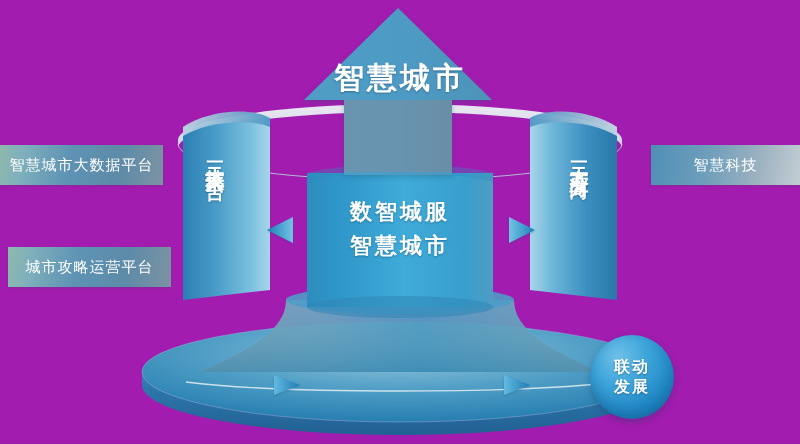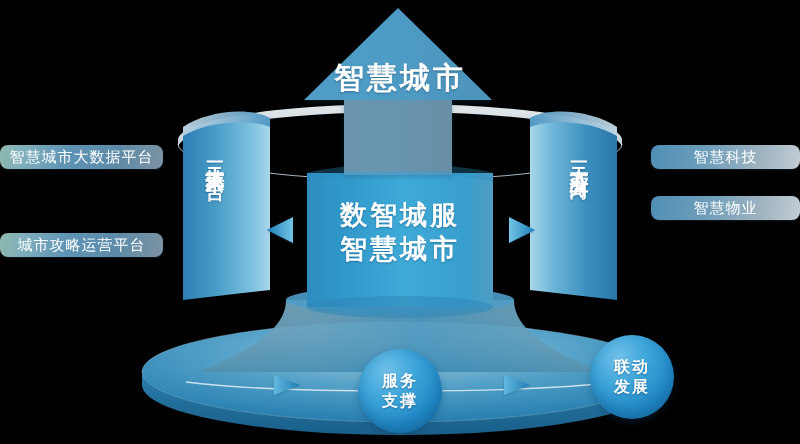--- a/index.html
+++ b/index.html
@@ -6,21 +6,21 @@
   html,body{margin:0;padding:0;background:#ffffff;}
   body{
     font-family:"Liberation Sans","DejaVu Sans",sans-serif;
     -webkit-font-smoothing:antialiased;
   }
   #stage{
     position:relative;
     width:800px;
     height:444px;
     overflow:hidden;
-    background:#000000;
+    background:#a21caf;
   }
   #stage svg{position:absolute;left:0;top:0;}
 
   
   .tx{
     position:absolute;
     color:#ffffff;
     white-space:nowrap;
     pointer-events:none;
     font-weight:bold;
@@ -30,21 +30,21 @@
     left:0;right:0;top:58px;
     text-align:center;
     font-size:30px;
     letter-spacing:3px;
     text-shadow:0 1px 2px rgba(20,60,90,.45);
   }
 
   .core-line{
     left:300px;width:200px;
     text-align:center;
-    font-size:27px;
+    font-size:22px;
     letter-spacing:3px;
     text-shadow:0 1px 2px rgba(10,55,90,.40);
   }
   .core-1{top:197px;}
   .core-2{top:231px;}
 
   
   .vcap{
     position:absolute;
     writing-mode:vertical-rl;
@@ -56,39 +56,39 @@
     line-height:1;
     text-shadow:0 1px 2px rgba(10,55,90,.40);
     pointer-events:none;
   }
   .vcap-left{left:206px;top:146px;}
   .vcap-right{left:570px;top:146px;}
 
   
   .bar{
     position:absolute;
-    height:24px;
+    height:40px;
     display:flex;
     align-items:center;
     justify-content:center;
     color:#ffffff;
     font-size:15px;
     letter-spacing:1px;
-    border-radius:8px;
+    border-radius:0;
     box-shadow:0 1px 2px rgba(60,80,95,.30);
   }
   .bar-left{
     left:0;width:163px;
     background:linear-gradient(100deg,#8fb9ad 0%,#7fb0bc 14%,#5e93b4 42%,#5d8ba8 72%,#7d93a3 100%);
   }
   .bar-right{
     left:651px;width:149px;
     background:linear-gradient(100deg,#4f8fb6 0%,#6e9eba 38%,#9db2c0 72%,#c3cdd4 100%);
   }
-  .bl1{top:145px;} .bl2{top:196px;} .bl3{top:233px;}
+  .bl1{top:145px;} .bl2{top:196px;} .bl3{top:247px;margin-left:8px;}
   .br1{top:145px;} .br2{top:196px;} .br3{top:247px;}
 
   
   .sph{
     position:absolute;
     width:84px;height:84px;
     border-radius:50%;
     display:flex;
     flex-direction:column;
     align-items:center;
@@ -269,24 +269,19 @@
   <div class="tx core-line core-1">数智城服</div>
   <div class="tx core-line core-2">智慧城市</div>
 
   <div class="vcap vcap-left">三大技术平台</div>
   <div class="vcap vcap-right">三大产业方向</div>
 
   <div class="bar bar-left bl1">智慧城市大数据平台</div>
   <div class="bar bar-left bl3">城市攻略运营平台</div>
 
   <div class="bar bar-right br1">智慧科技</div>
-  <div class="bar bar-right br2">智慧物业</div>
-
-  <div class="sph sph2">
-    <span>服务</span>
-    <span>支撑</span>
-  </div>
+
   <div class="sph sph3">
     <span>联动</span>
     <span>发展</span>
   </div>
 
 </div>
 
 </body></html>

